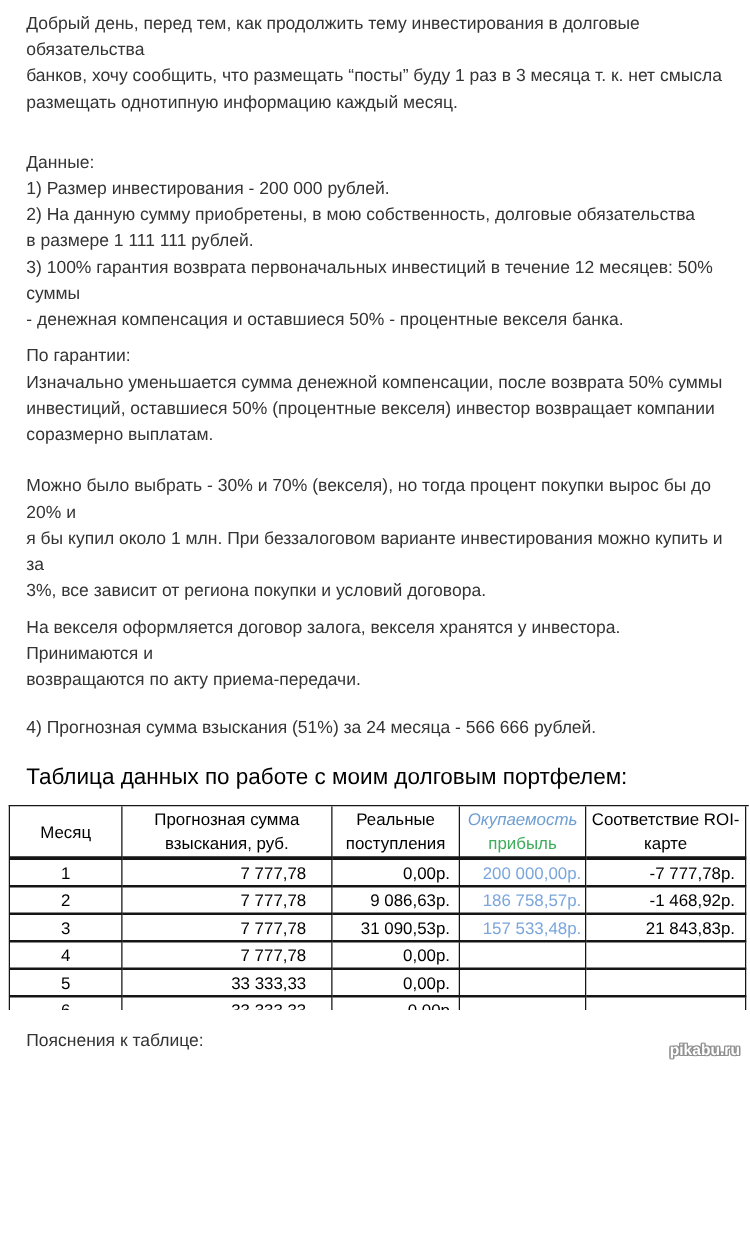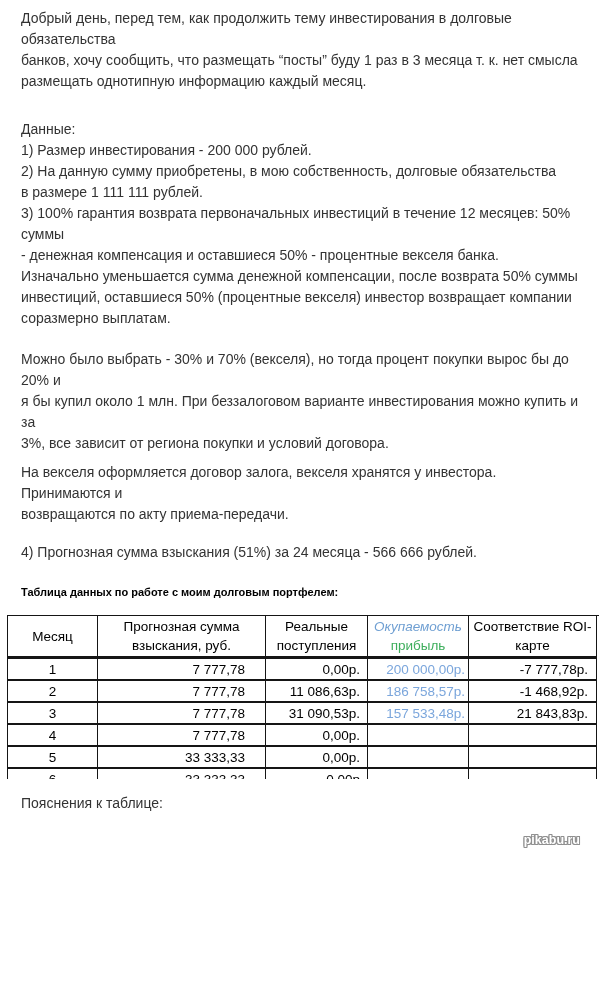--- a/index.html
+++ b/index.html
@@ -4,21 +4,21 @@
 <style>
   html,body{margin:0;padding:0;}
   .page{
     position:relative;width:600px;height:850px;overflow:hidden;
     background:var(--bg,#ffffff);
     font-family:"Liberation Sans",sans-serif;
     color:var(--text,#333333);
   }
   .content{padding:8px 19px 0 21px;font-size:14px;line-height:21px;}
   .para{white-space:pre-wrap;}
-  .h-bold{font-weight:bold;color:var(--heading,#000);font-size:11px;line-height:22px;}
+  .h-bold{font-weight:normal;color:var(--heading,#000);font-size:18px;line-height:22px;}
   .mt8{margin-top:8px}.mt12{margin-top:12px}.mt14{margin-top:14px}
   .mt17{margin-top:17px}.mt18{margin-top:18px}.mt20{margin-top:20px}
   .mt27{margin-top:27px}.mt39{margin-top:39px}
 
   
   .xl-table{
     margin-left:-14px;width:591px;height:163px;overflow:hidden;
     border-top:1px solid var(--tborder,#151515);
     border-left:1px solid var(--tborder,#151515);
     font-size:13.5px;color:#000;line-height:normal;
@@ -36,21 +36,21 @@
   }
   .tdata{height:22px;}
   .cell-center{justify-content:center;}
   .cell-num{justify-content:flex-end;}
   .pr20{padding-right:20px}.pr7{padding-right:7px}.pr3{padding-right:3px}.pr8{padding-right:8px}
   .c-blue-h{color:var(--blueh,#6f9fd2);font-style:italic;}
   .c-green{color:var(--green,#3eae5c);}
   .c-blue-v{color:var(--bluev,#7ba6dc);}
   .hl{display:block;}
   .watermark{
-    position:absolute;right:20px;bottom:3px;
+    position:absolute;right:8px;bottom:3px;
     font-size:12.5px;font-weight:bold;color:#fff;letter-spacing:0;
     text-shadow:-1px -1px 0 var(--wm,#909090),1px -1px 0 var(--wm,#909090),
       -1px 1px 0 var(--wm,#909090),1px 1px 0 var(--wm,#909090),
       0 1px 0 var(--wm,#909090),0 -1px 0 var(--wm,#909090),
       1px 0 0 var(--wm,#909090),-1px 0 0 var(--wm,#909090);
   }
 </style>
 </head>
 <body>
 
@@ -61,20 +61,21 @@
 банков, хочу сообщить, что размещать “посты” буду 1 раз в 3 месяца т. к. нет смысла
 размещать однотипную информацию каждый месяц.</div>
 
     <div class="para mt27">Данные:</div>
     <div class="para">1) Размер инвестирования - 200 000 рублей.</div>
     <div class="para">2) На данную сумму приобретены, в мою собственность, долговые обязательства
 в размере 1 111 111 рублей.</div>
     <div class="para">3) 100% гарантия возврата первоначальных инвестиций в течение 12 месяцев: 50% суммы
 - денежная компенсация и оставшиеся 50% - процентные векселя банка.</div>
 
+    <div class="para mt8">По гарантии:</div>
     <div class="para">Изначально уменьшается сумма денежной компенсации, после возврата 50% суммы
 инвестиций, оставшиеся 50% (процентные векселя) инвестор возвращает компании
 соразмерно выплатам.</div>
 
     <div class="para mt20">Можно было выбрать - 30% и 70% (векселя), но тогда процент покупки вырос бы до 20% и
 я бы купил около 1 млн. При беззалоговом варианте инвестирования можно купить и за
 3%, все зависит от региона покупки и условий договора.</div>
 
     <div class="para mt8">На векселя оформляется договор залога, векселя хранятся у инвестора. Принимаются и
 возвращаются по акту приема-передачи.</div>
@@ -109,21 +110,21 @@
       <div class="trow tdata">
         <div class="cell-center">1</div>
         <div class="cell-num pr20">7 777,78</div>
         <div class="cell-num pr7">0,00р.</div>
         <div class="cell-num pr3 c-blue-v">200 000,00р.</div>
         <div class="cell-num pr8">-7 777,78р.</div>
       </div>
       <div class="trow tdata">
         <div class="cell-center">2</div>
         <div class="cell-num pr20">7 777,78</div>
-        <div class="cell-num pr7">11 086,63р.</div>
+        <div class="cell-num pr7">9 086,63р.</div>
         <div class="cell-num pr3 c-blue-v">186 758,57р.</div>
         <div class="cell-num pr8">-1 468,92р.</div>
       </div>
       <div class="trow tdata">
         <div class="cell-center">3</div>
         <div class="cell-num pr20">7 777,78</div>
         <div class="cell-num pr7">31 090,53р.</div>
         <div class="cell-num pr3 c-blue-v">157 533,48р.</div>
         <div class="cell-num pr8">21 843,83р.</div>
       </div>

